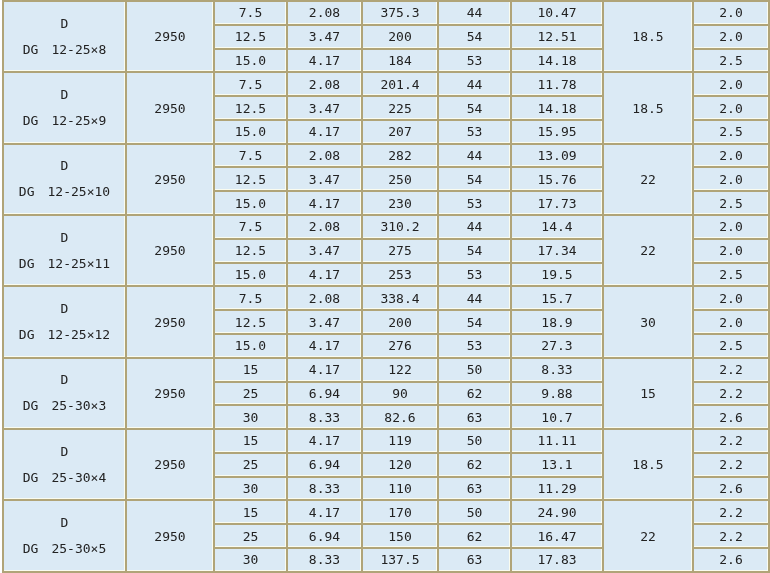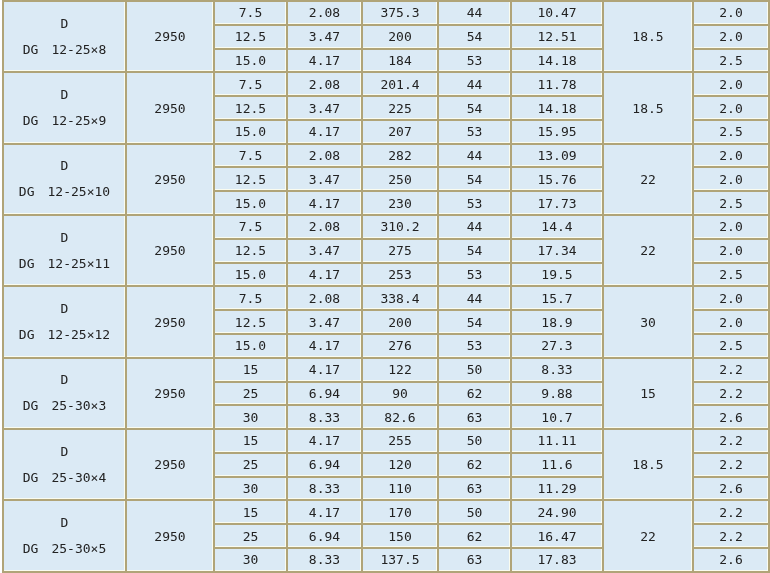--- a/index.html
+++ b/index.html
@@ -235,32 +235,32 @@
           <td>2.6</td>
         </tr>
         <tr>
           <td class="model-cell" rowspan="3">
             <span class="model-line">D</span>
             <span class="model-line"><span>DG</span><span class="model-size">25-30×4</span></span>
           </td>
           <td rowspan="3">2950</td>
           <td>15</td>
           <td>4.17</td>
-          <td>255</td>
+          <td>119</td>
           <td>50</td>
           <td>11.11</td>
           <td rowspan="3">18.5</td>
           <td>2.2</td>
         </tr>
         <tr>
           <td>25</td>
           <td>6.94</td>
           <td>120</td>
           <td>62</td>
-          <td>11.6</td>
+          <td>13.1</td>
           <td>2.2</td>
         </tr>
         <tr>
           <td>30</td>
           <td>8.33</td>
           <td>110</td>
           <td>63</td>
           <td>11.29</td>
           <td>2.6</td>
         </tr>

